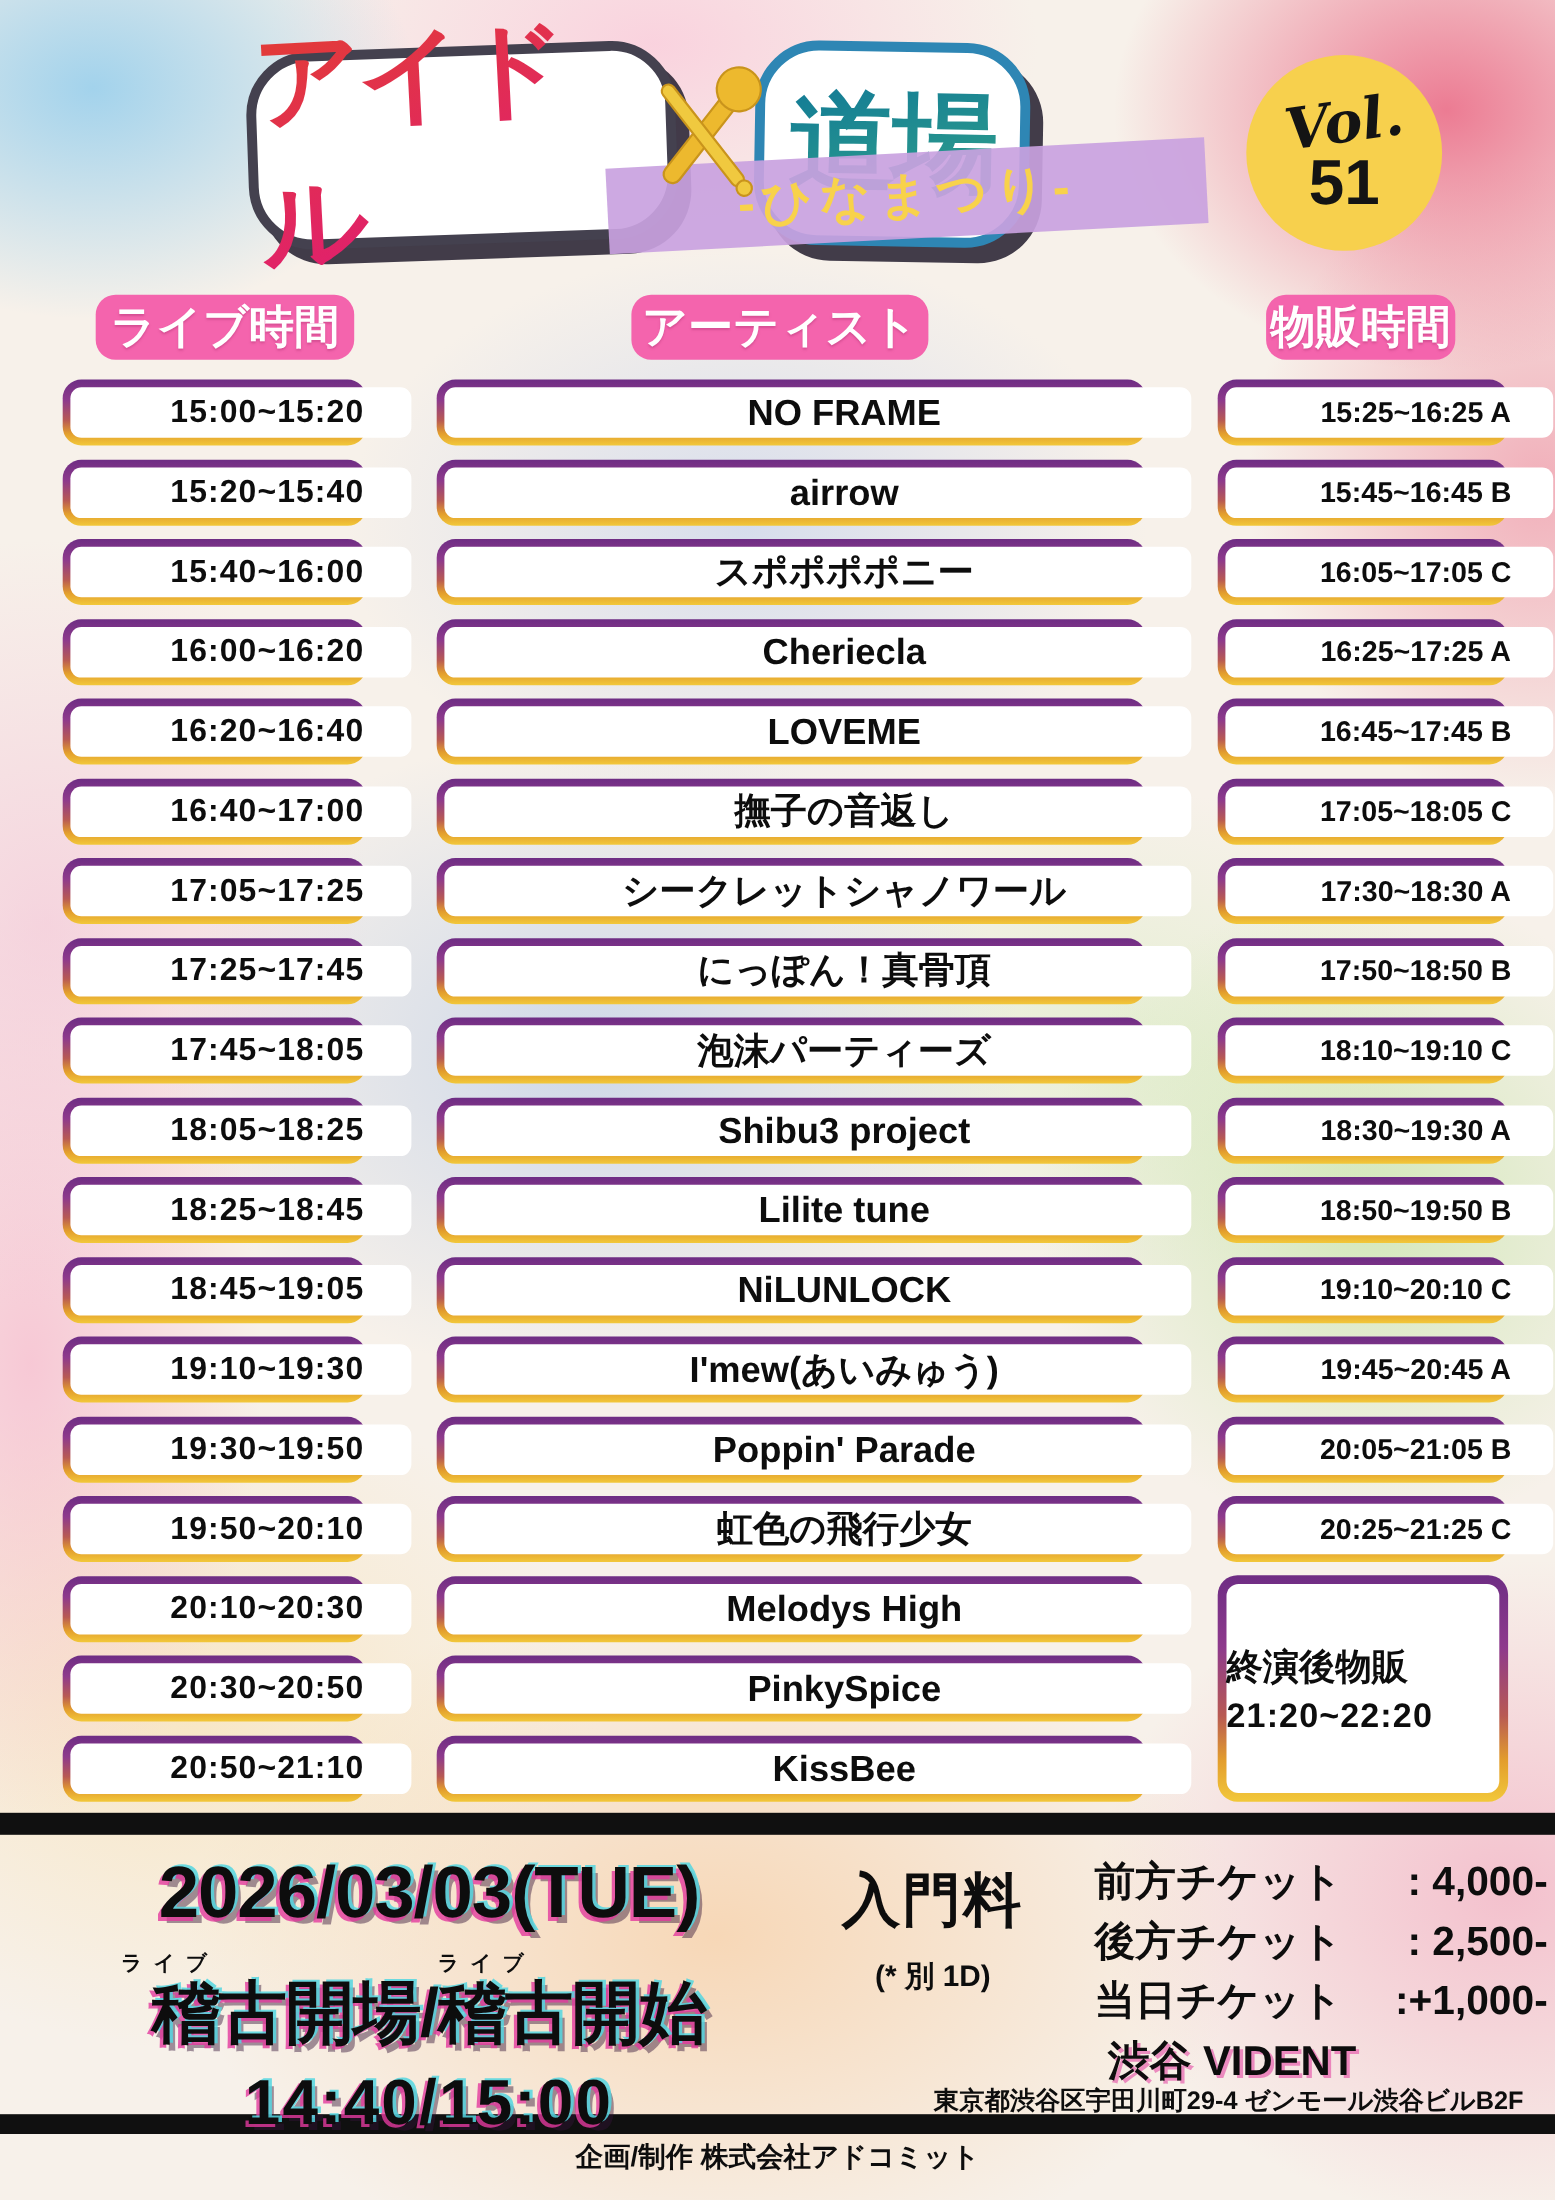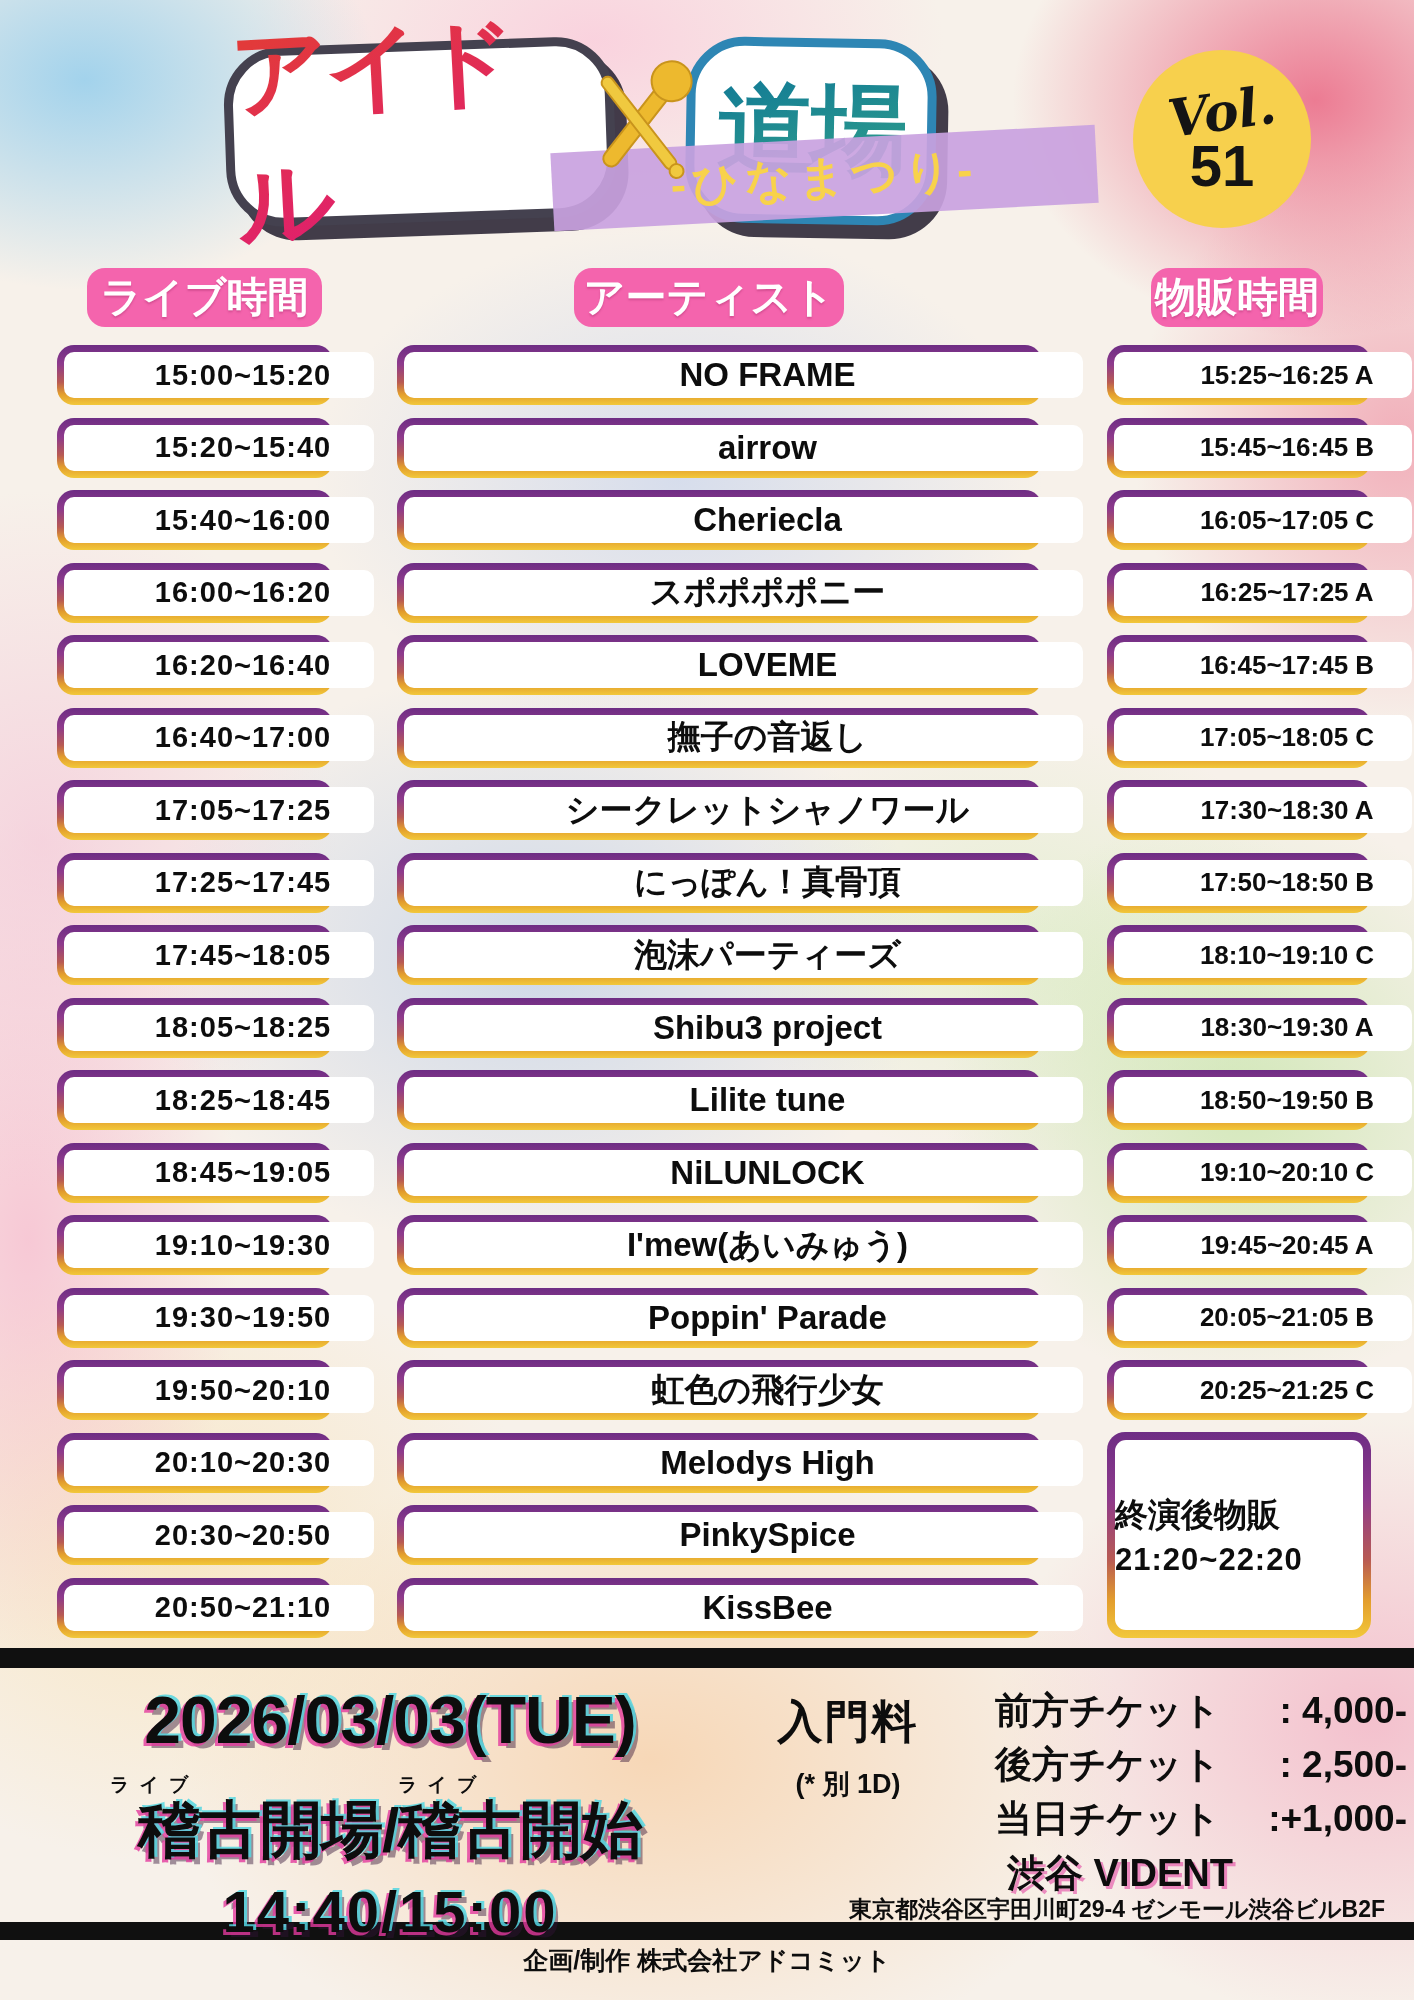--- a/index.html
+++ b/index.html
@@ -99,21 +99,21 @@
     color:#0d0d0d;
     text-shadow:3px -2px 0 rgba(84,214,224,.85), -3px 3px 0 rgba(226,58,158,.8), 5px 5px 0 rgba(50,20,55,.45);
   }
   .date-block{position:absolute;left:40px;top:1668px;width:700px;text-align:center;}
   .date-line{font-size:66px;font-weight:900;letter-spacing:-1px;margin-top:14px;}
   .furi{position:absolute;top:104px;font-size:19px;font-weight:800;letter-spacing:10px;color:#0d0d0d;}
   #furi1{left:70px;} #furi2{left:358px;}
   .keiko-line{font-size:62px;font-weight:900;margin-top:30px;letter-spacing:-1px;}
   .time-line{font-size:58px;font-weight:900;margin-top:6px;letter-spacing:2px;}
   .fee-block{position:absolute;left:742px;top:1692px;width:212px;text-align:center;}
-  .fee-label{font-size:45px;font-weight:900;color:#0d0d0d;letter-spacing:2px;}
+  .fee-label{font-size:53px;font-weight:900;color:#0d0d0d;letter-spacing:2px;}
   .fee-note{font-size:27px;font-weight:800;color:#0d0d0d;margin-top:14px;}
   .tickets{position:absolute;left:995px;top:1692px;width:412px;}
   .ticket-row{display:flex;justify-content:space-between;font-size:37px;font-weight:900;color:#0d0d0d;
     line-height:1;margin-bottom:17px;white-space:nowrap;}
   .venue{position:absolute;left:840px;top:1848px;width:560px;text-align:center;
     font-size:38px;font-weight:900;color:#0d0d0d;text-shadow:3px 3px 0 rgba(226,58,158,.55);}
   .address{position:absolute;left:820px;top:1894px;width:594px;text-align:center;
     font-size:23px;font-weight:900;color:#0d0d0d;white-space:nowrap;}
   .credit{position:absolute;left:0;top:1944px;width:1414px;text-align:center;
     font-size:25px;font-weight:900;color:#0d0d0d;}
@@ -251,26 +251,26 @@
           <span>NO FRAME</span>
         </div>
       </div>
       <div class="cell artist-cell">
         <div class="cell-inner">
           <span>airrow</span>
         </div>
       </div>
       <div class="cell artist-cell">
         <div class="cell-inner">
+          <span>スポポポポニー</span>
+        </div>
+      </div>
+      <div class="cell artist-cell">
+        <div class="cell-inner">
           <span>Cheriecla</span>
-        </div>
-      </div>
-      <div class="cell artist-cell">
-        <div class="cell-inner">
-          <span>スポポポポニー</span>
         </div>
       </div>
       <div class="cell artist-cell">
         <div class="cell-inner">
           <span>LOVEME</span>
         </div>
       </div>
       <div class="cell artist-cell">
         <div class="cell-inner">
           <span>撫子の音返し</span>

